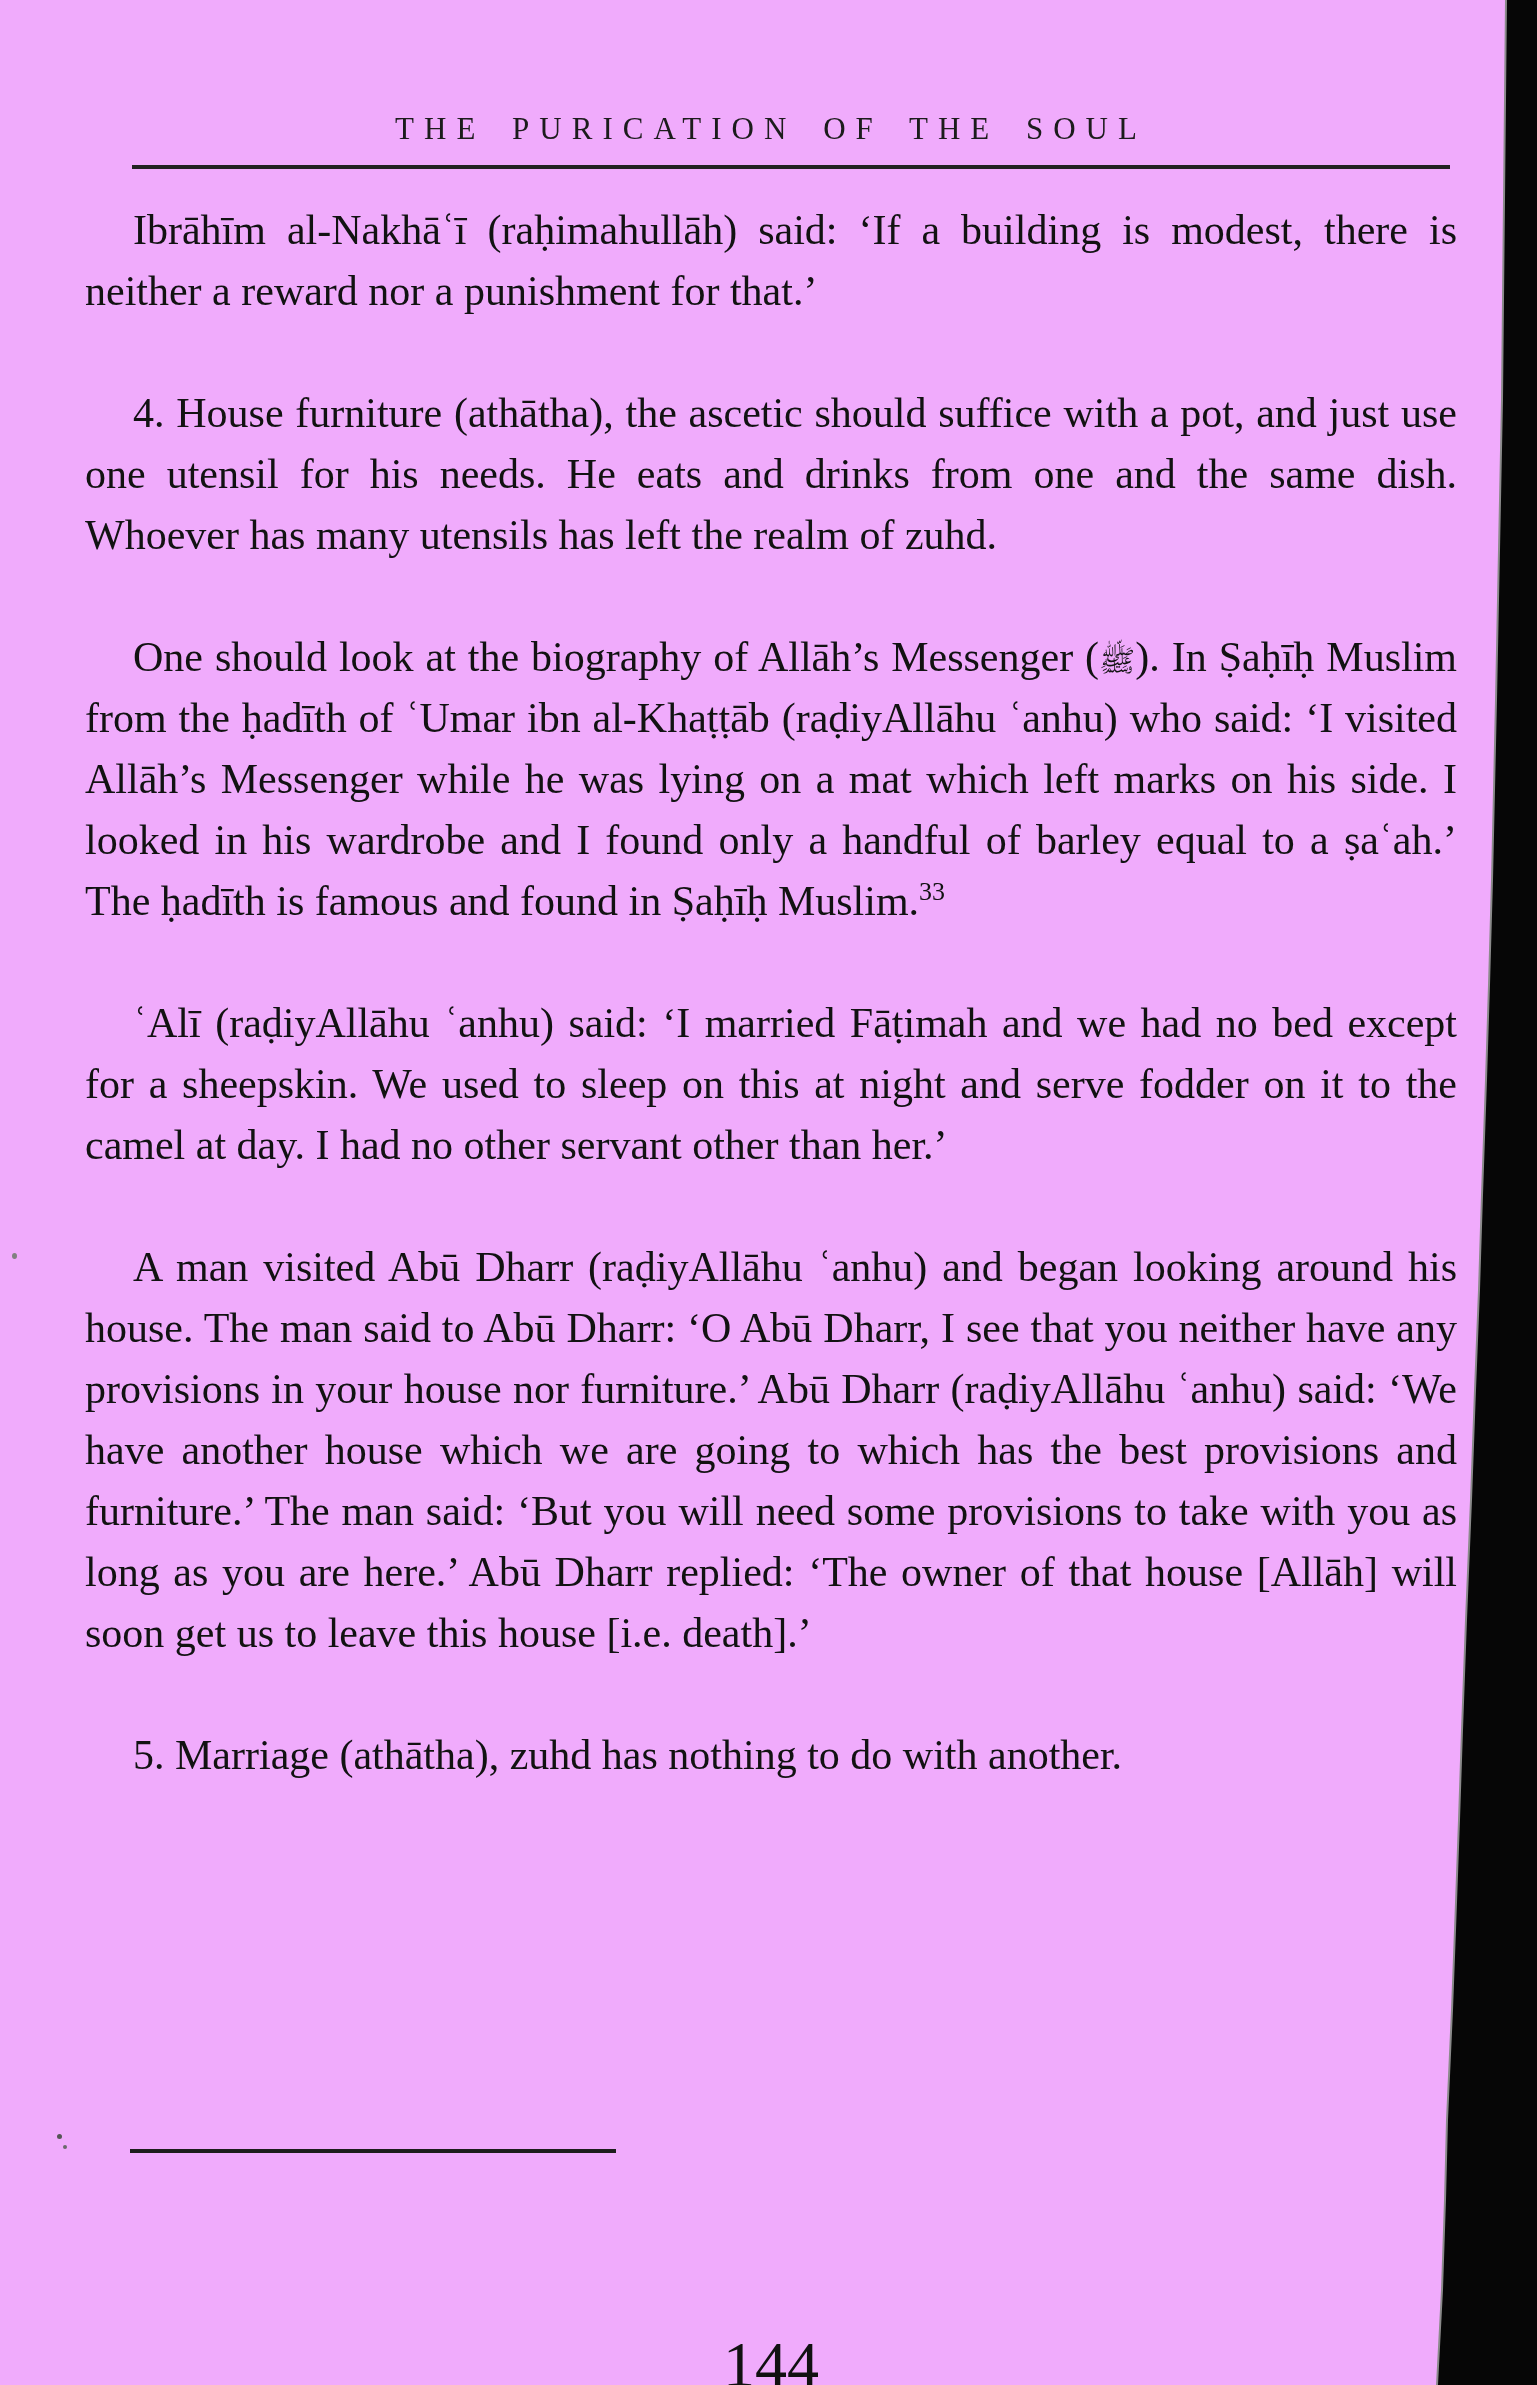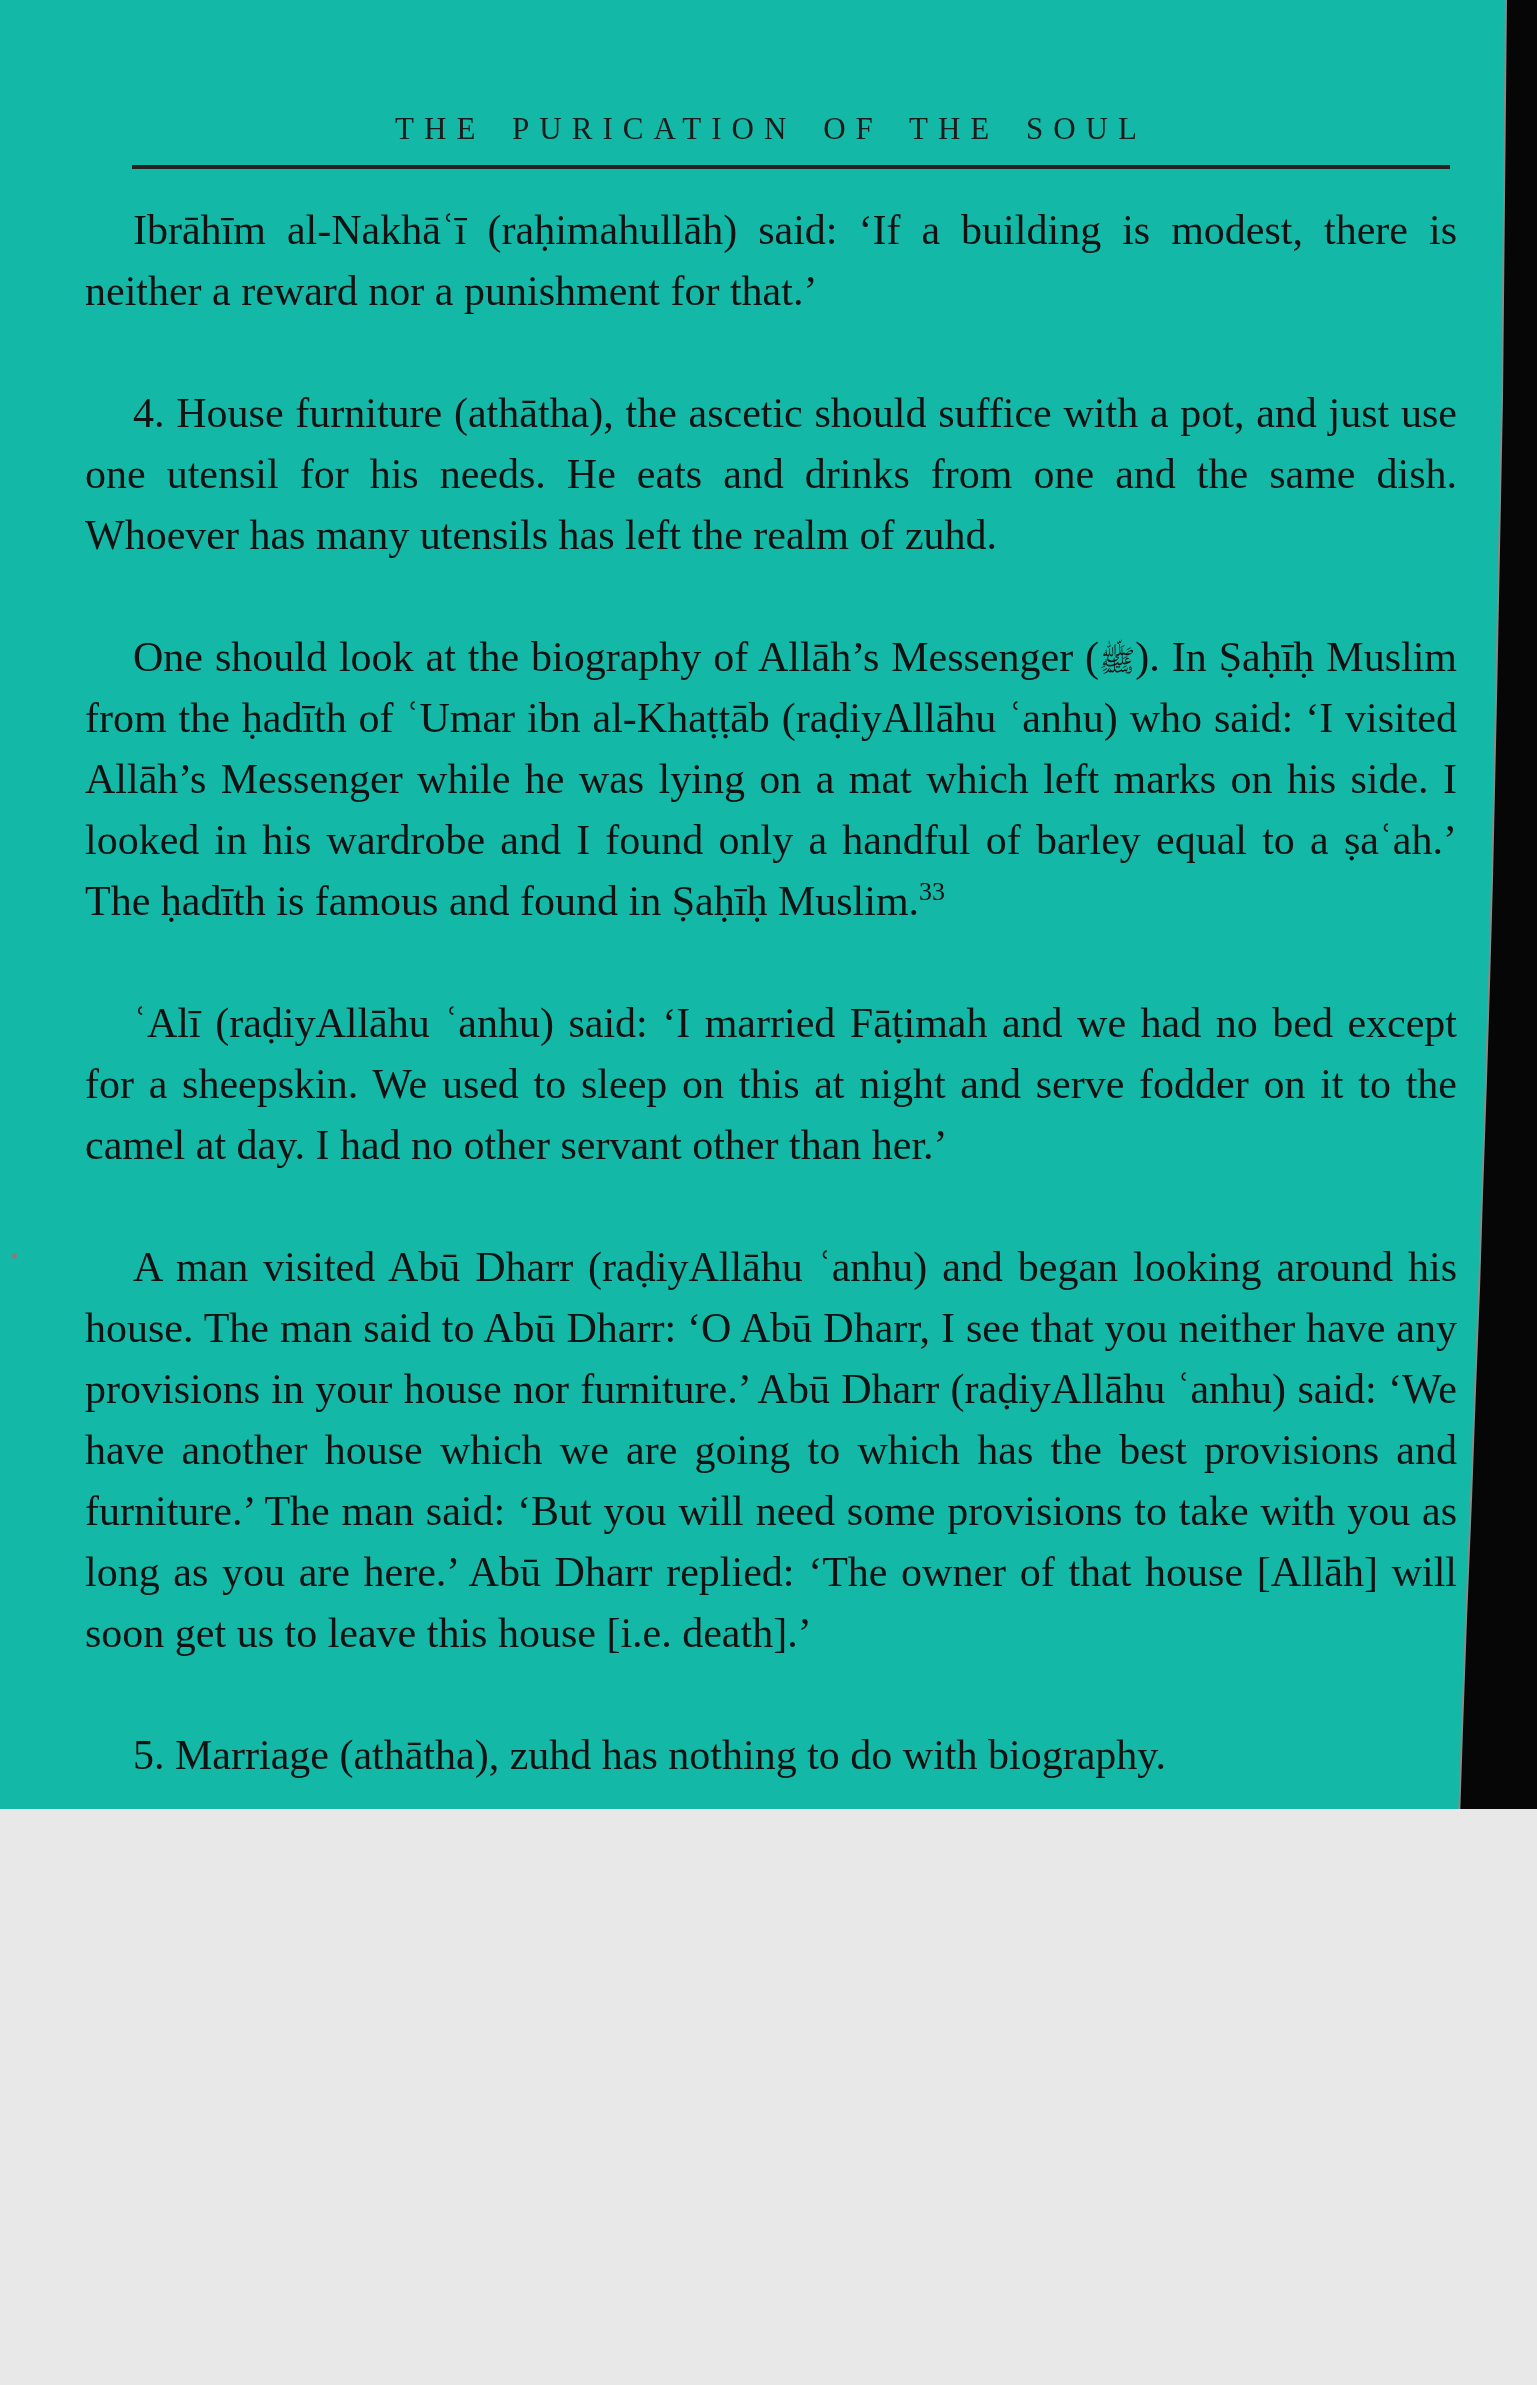--- a/index.html
+++ b/index.html
@@ -1,19 +1,19 @@
 <!DOCTYPE html>
 <html><head>
 <meta charset="utf-8">
 <style>
   html,body{margin:0;padding:0;background:#e8e8e8;}
   .page{
     position:relative;
-    width:1537px;height:1809px;
-    background:#14b8a6;
+    width:1537px;height:2385px;
+    background:#f0abfc;
     overflow:hidden;
     font-family:"Liberation Serif","DejaVu Serif",serif;
     color:#141414;
   }
   .running-head{
     position:absolute;top:111px;left:85px;width:1372px;
     text-align:center;
     font-size:31px;
     letter-spacing:10px;
     word-spacing:9px;
@@ -71,21 +71,21 @@
 
 
     <p><span>4. House furniture (</span><span class="it">athātha</span><span>), the ascetic should suffice with a pot, and just use one utensil for his needs. He eats and drinks from one and the same dish. Whoever has many utensils has left the realm of </span><span class="it">zuhd</span><span>.</span></p>
 
     <p><span>One should look at the biography of Allāh’s Messenger (</span><span class="honorific">ﷺ</span><span>). In Ṣaḥīḥ Muslim from the ḥadīth of ʿUmar ibn al-Khaṭṭāb (</span><span class="it">raḍiyAllāhu ʿanhu</span><span>) who said: ‘I visited Allāh’s Messenger while he was lying on a mat which left marks on his side. I looked in his wardrobe and I found only a handful of barley equal to a </span><span class="it">ṣaʿah</span><span>.’ The ḥadīth is famous and found in Ṣaḥīḥ Muslim.</span><span class="sup">33</span></p>
 
     <p><span>ʿAlī (</span><span class="it">raḍiyAllāhu ʿanhu</span><span>) said: ‘I married Fāṭimah and we had no bed except for a sheepskin. We used to sleep on this at night and serve fodder on it to the camel at day. I had no other servant other than her.’</span></p>
 
     <p><span>A man visited Abū Dharr (</span><span class="it">raḍiyAllāhu ʿanhu</span><span>) and began looking around his house. The man said to Abū Dharr: ‘O Abū Dharr, I see that you neither have any provisions in your house nor furniture.’ Abū Dharr (</span><span class="it">raḍiyAllāhu ʿanhu</span><span>) said: ‘We have another house which we are going to which has the best provisions and furniture.’ The man said: ‘But you will need some provisions to take with you as long as you are here.’ Abū Dharr replied: ‘The owner of that house [Allāh] will soon get us to leave this house [i.e. death].’</span></p>
 
-    <p><span>5. Marriage (</span><span class="it">athātha</span><span>), </span><span class="it">zuhd</span><span> has nothing to do with biography.</span></p>
+    <p><span>5. Marriage (</span><span class="it">athātha</span><span>), </span><span class="it">zuhd</span><span> has nothing to do with another.</span></p>
   </div>
 
   <div class="fn-rule"></div>
 
 
   <div class="page-number">144</div>
 
   <div class="speck s1"></div>
   <div class="speck s2"></div>
   <div class="speck s3"></div>

